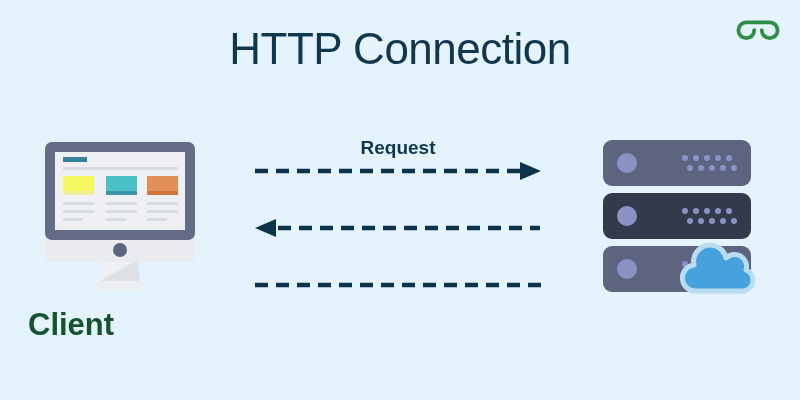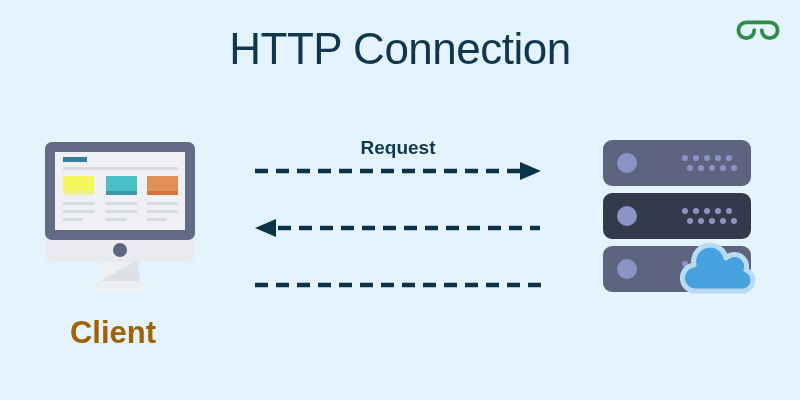--- a/index.html
+++ b/index.html
@@ -9,22 +9,22 @@
   }
   .title{
     position:absolute;top:24px;left:0;width:100%;text-align:center;
     font-size:44px;font-weight:400;letter-spacing:-0.5px;color:#10374e;margin:0;
   }
   .brand-logo{position:absolute;top:13px;left:736px;width:44px;height:31px;}
   .node-figure{position:absolute;}
   .client-figure{top:138px;left:40px;}
   .server-figure{top:138px;left:598px;}
   .node-label{
-    position:absolute;top:307px;text-align:center;
-    font-size:31px;font-weight:700;color:#a16207;margin-top:8px;
+    position:absolute;top:307px;
+    font-size:31px;font-weight:700;color:#14532d;
   }
   .client-label{left:28px;width:170px;}
   .server-label{left:598px;width:165px;}
   .arrow-label{
     position:absolute;left:250px;width:296px;text-align:center;
     font-size:19px;font-weight:600;color:#10374e;
   }
   .arrow-svg{position:absolute;left:252px;width:292px;height:22px;}
   .lbl-request{top:137px;}
   .svg-request{top:160px;}

